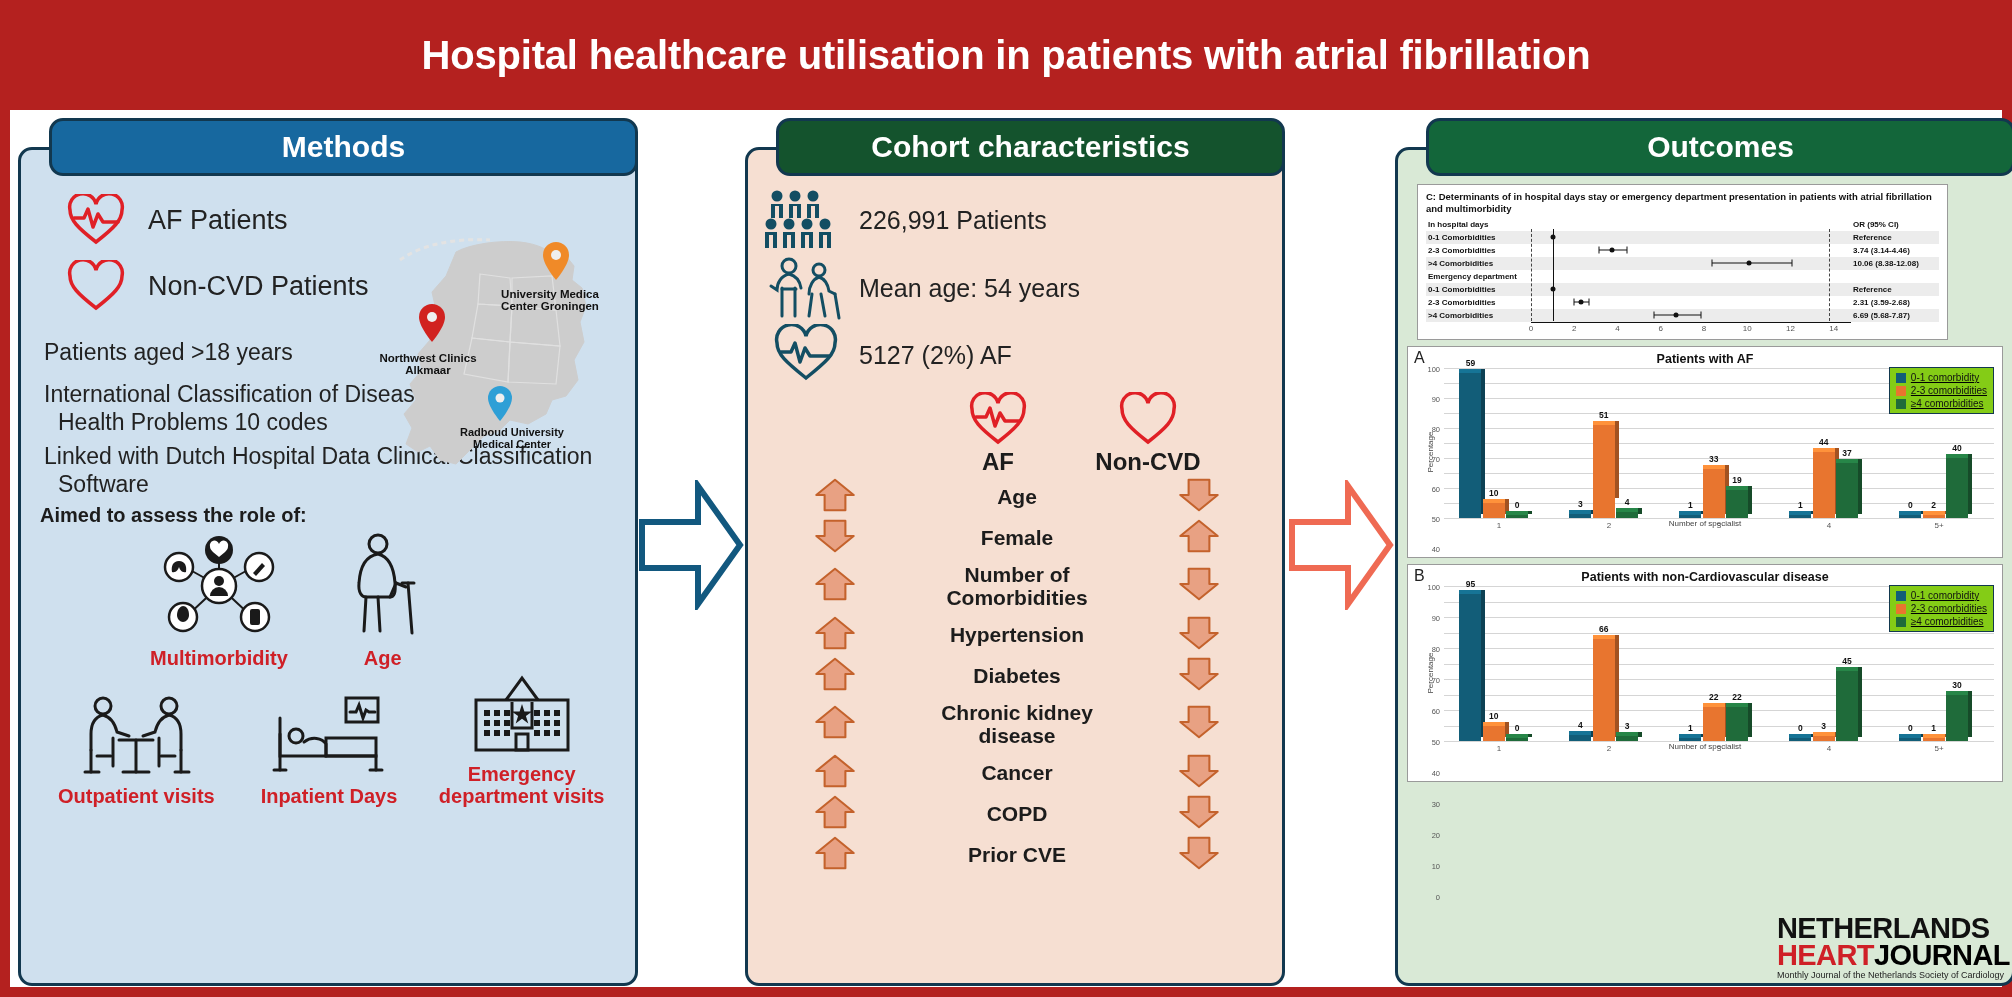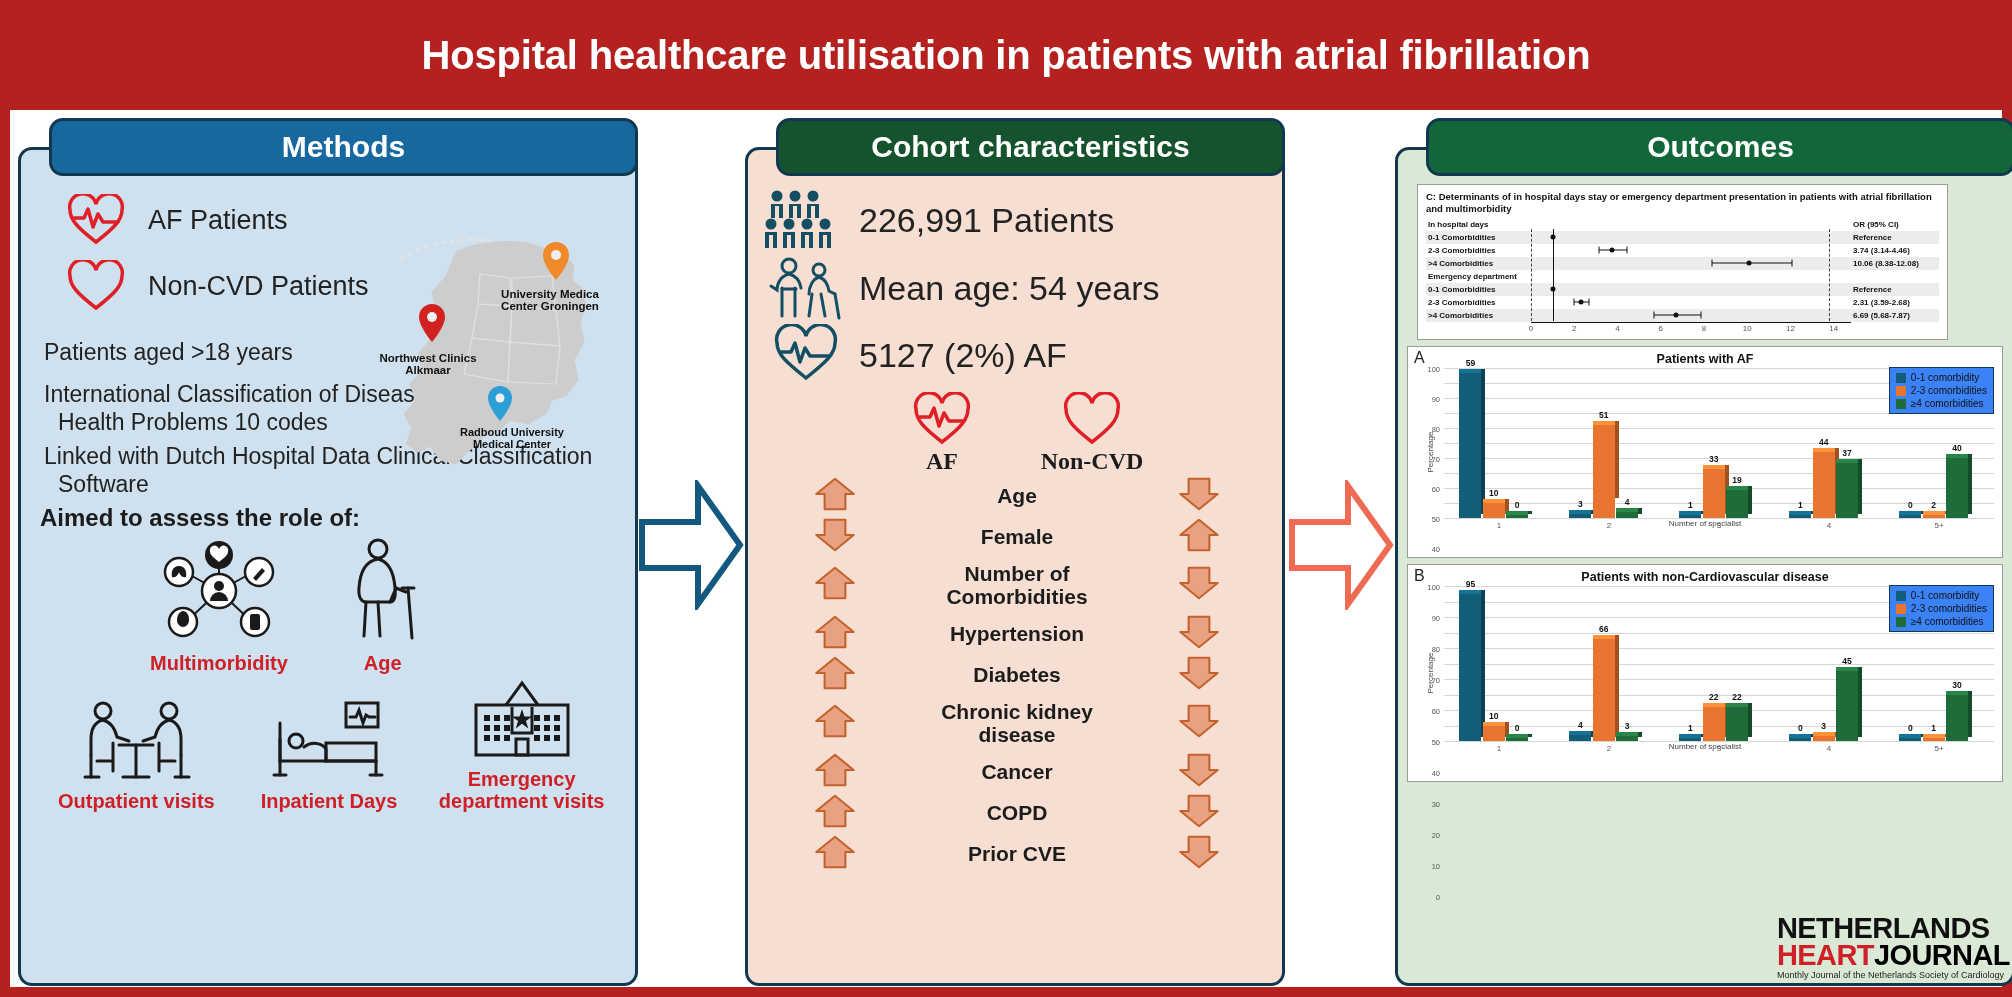--- a/index.html
+++ b/index.html
@@ -31,21 +31,21 @@
     padding:16px 20px 10px 22px; }
 
   .legend-row { display:flex; align-items:center; gap:22px; margin-left:26px; }
   .legend-row + .legend-row { margin-top:14px; }
   .legend-label { font-size:27px; color:#222; }
 
   .m-bullets { margin-top:26px; }
   .m-bullet { font-size:23px; color:#222; line-height:1.22; margin-bottom:14px;
      padding-left:18px; text-indent:-14px; }
   .m-bullet.tight { margin-bottom:6px; }
-  .aim-title { font-size:24px; font-weight:bold; color:#1c1c1c; margin:6px 0 2px 0; }
+  .aim-title { font-size:20px; font-weight:bold; color:#1c1c1c; margin:6px 0 2px 0; }
 
   .icon-row { display:flex; align-items:flex-end; gap:50px; margin:4px 0 0 110px; }
   .icon-col { text-align:center; }
   .icon-caption { color:#cf2027; font-weight:bold; font-size:20px; margin-top:2px; }
 
   .outcomes-label { font-size:22px; font-weight:bold; color:#1c1c1c; margin:4px 0 0 0; }
   .out-row { display:flex; justify-content:space-around; align-items:flex-end; margin-top:2px; }
   .out-col { width:170px; text-align:center; }
   .out-caption { color:#cf2027; font-weight:bold; font-size:20px; line-height:1.1; margin-top:1px; }
 
@@ -53,23 +53,23 @@
   #nl-map { position:absolute; right:8px; top:36px; width:270px; height:280px; }
 
   
   #cohort { left:735px; top:118px; width:540px; height:868px; }
   #cohort .panel-header { background:#14532d; }
   #cohort .panel-body { background:#f6dfd2; }
   #cohort-content { position:absolute; left:0; top:58px; right:0; bottom:0; z-index:2;
     padding:12px 14px 6px 18px; }
 
   .c-stat { display:flex; align-items:center; gap:10px; margin-bottom:4px; }
-  .c-stat-txt { font-size:34px; color:#222; }
-
-  .cmp-head { display:flex; justify-content:center; padding:0 48px; margin-top:6px;font-family:Liberation Serif, serif; }
+  .c-stat-txt { font-size:25px; color:#222; }
+
+  .cmp-head { display:flex; justify-content:flex-end; padding:0 48px; margin-top:6px; }
   .cmp-head-col { text-align:center; width:150px; }
   .cmp-head-lbl { font-size:24px; font-weight:bold; color:#1c1c1c; margin-top:-2px; }
 
   .cmp-row { display:flex; align-items:center; justify-content:space-between;
      padding:0 44px; height:41px; }
   .cmp-row.tall { height:56px; }
   .cmp-name { flex:1; text-align:center; font-size:21px; font-weight:bold;
      color:#1c1c1c; line-height:1.1; }
 
   
@@ -104,22 +104,22 @@
   .ytick { position:absolute; right:100%; margin-right:4px; font-size:7.5px; color:#555;
      transform:translateY(-50%); white-space:nowrap; }
   .bar { position:absolute; bottom:0; }
   .bar-face { position:absolute; left:0; bottom:0; width:100%; height:100%; }
   .bar-top { position:absolute; left:0; width:100%; height:4px; }
   .bar-side { position:absolute; right:-4px; bottom:4px; width:4px; }
   .bar-val { position:absolute; bottom:100%; left:50%; transform:translateX(-50%);
      font-size:8.5px; font-weight:bold; color:#111; margin-bottom:5px; white-space:nowrap; }
   .xtick { position:absolute; top:100%; margin-top:3px; font-size:8px; color:#555;
      transform:translateX(-50%); }
-  .ch-legend { position:absolute; right:8px; top:20px; background:#3b82f6;
-     border:1.5px solid #12384f; padding:3px 6px; }
+  .ch-legend { position:absolute; right:8px; top:20px; background:#84cc16;
+     border:1.5px solid #12384f; padding:3px 6px;text-decoration:underline; }
   .lg-item { display:flex; align-items:center; gap:5px; font-size:10px; color:#111;
      line-height:1.3; }
   .lg-swatch { width:10px; height:10px; display:inline-block; }
 
   #journal-logo { position:absolute; right:10px; bottom:6px; width:228px; text-align:left;
      z-index:5; }
   .jl-1 { font-size:29px; font-weight:bold; color:#111; letter-spacing:-0.6px; line-height:0.94; }
   .jl-2 { font-size:29px; font-weight:bold; letter-spacing:-0.6px; line-height:0.94; }
   .jl-red { color:#cf2027; }
   .jl-3 { font-size:9px; color:#222; margin-top:1px; }

